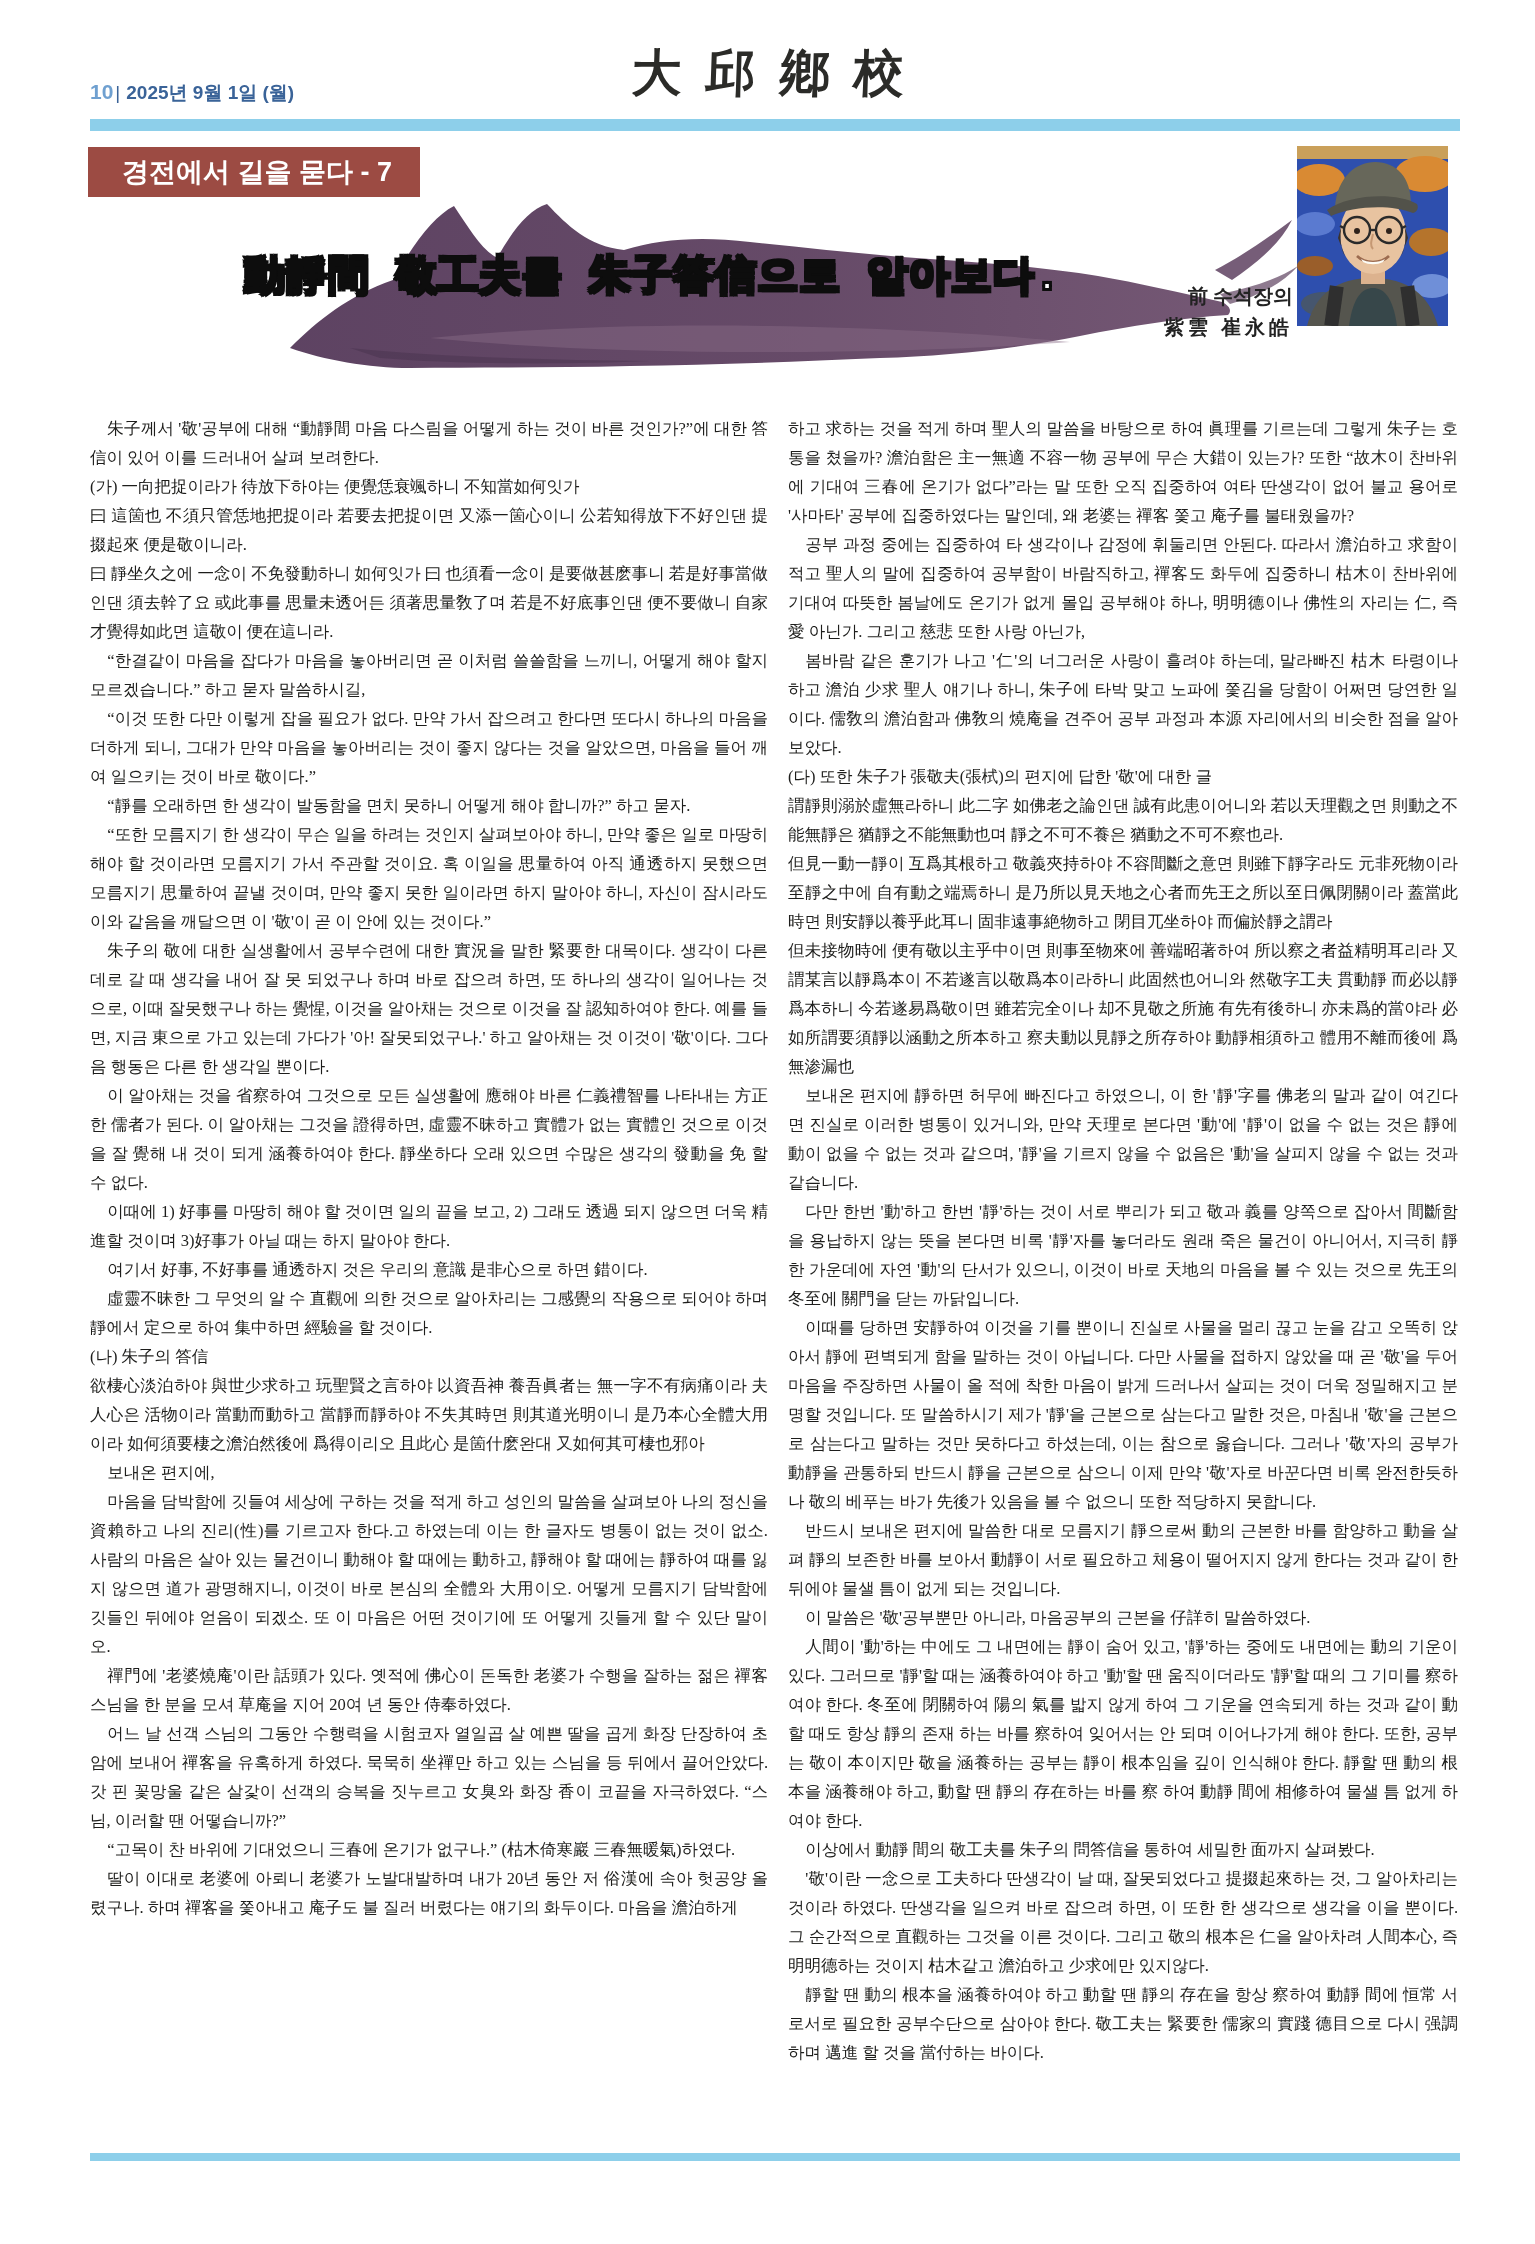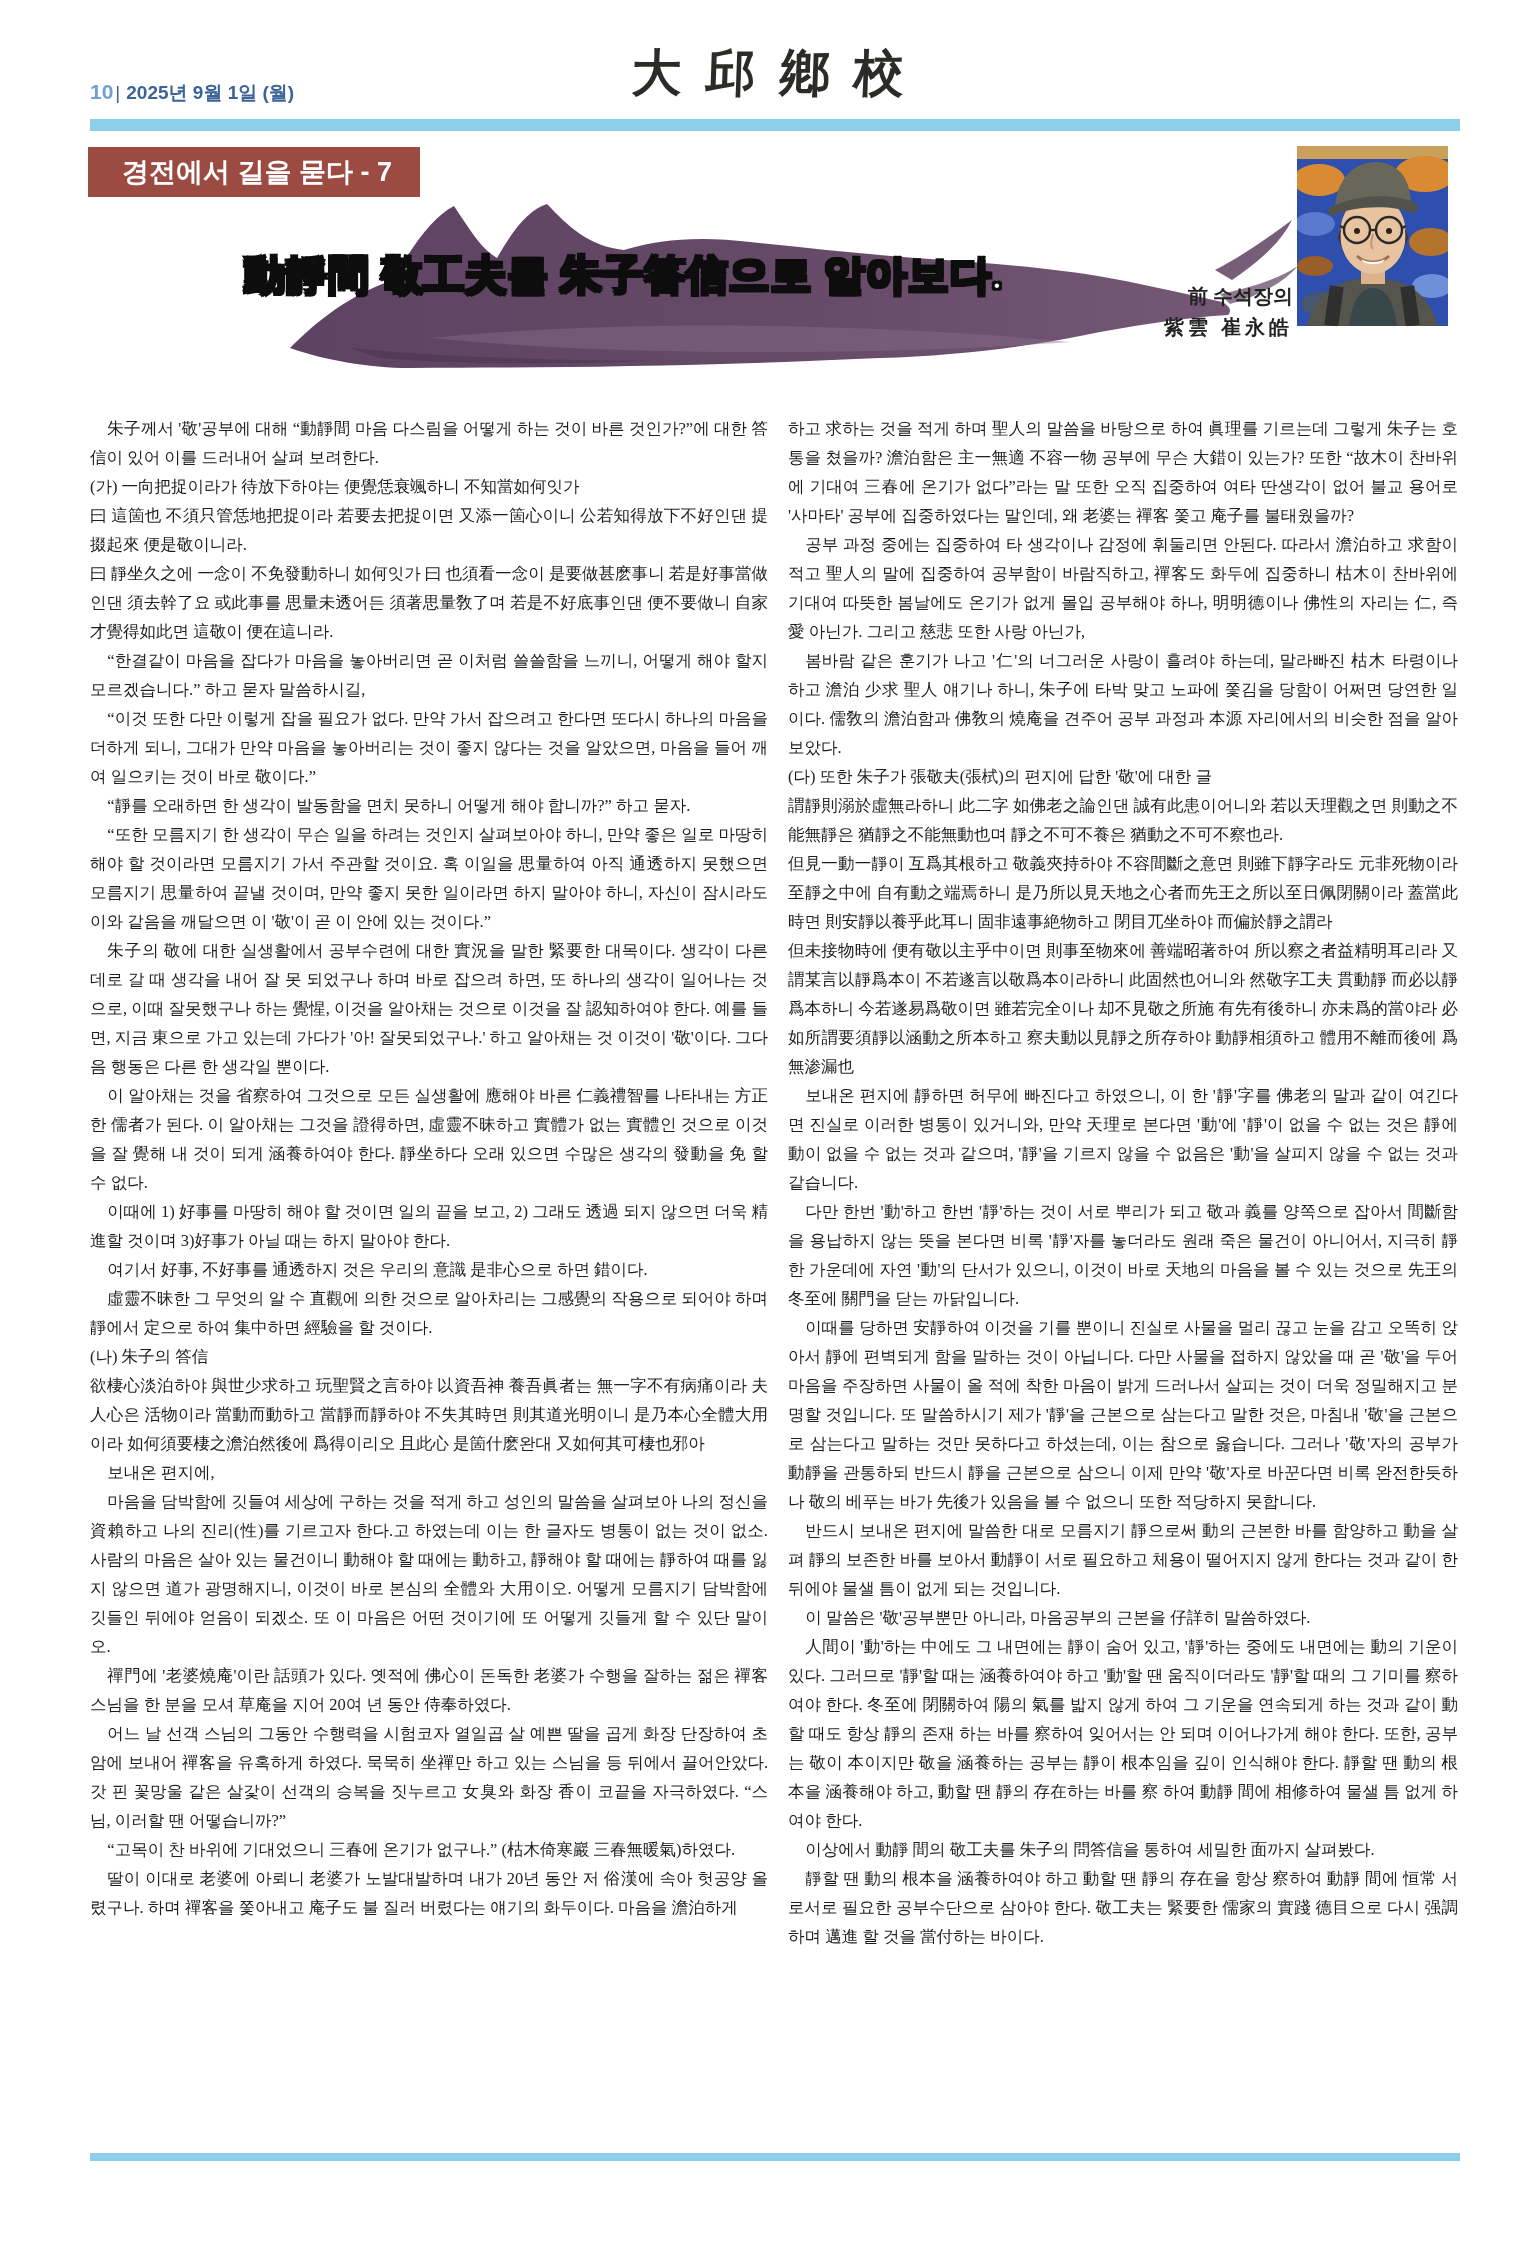--- a/index.html
+++ b/index.html
@@ -21,21 +21,21 @@
 
   
   .series-banner{position:absolute;left:88px;top:147px;width:332px;height:50px;
             background:var(--banner_red,#9c4b43);color:#fff;display:flex;align-items:center;
             padding-left:34px;box-sizing:border-box;
             font-family:"Liberation Sans","DejaVu Sans",sans-serif;font-weight:bold;font-size:27px;}
 
   
   .brush{position:absolute;left:230px;top:198px;width:1080px;height:175px;}
   .article-title{position:absolute;left:244px;top:248px;margin:0;white-space:nowrap;
-            font-family:Liberation Serif, serif;font-weight:800;
+            font-family:Liberation Mono, monospace;font-weight:800;
             font-size:41px;letter-spacing:1px;color:#ffffff;
             -webkit-text-stroke:2.2px #0d0d0d;
             text-shadow:2px 2px 0 #0d0d0d,-2px 2px 0 #0d0d0d,2px -2px 0 #0d0d0d,-2px -2px 0 #0d0d0d;}
 
   
   .author{position:absolute;left:1000px;top:281px;width:293px;text-align:right;
           font-size:20px;line-height:31px;font-weight:bold;color:#222;}
   .author-name{letter-spacing:4px;}
   .photo{position:absolute;left:1297px;top:146px;width:151px;height:180px;overflow:hidden;}
 
@@ -157,17 +157,18 @@
       <p class="para flush">謂靜則溺於虛無라하니 此二字 如佛老之論인댄  誠有此患이어니와 若以天理觀之면 則動之不能無靜은 猶靜之不能無動也며 靜之不可不養은 猶動之不可不察也라.</p>
       <p class="para flush">但見一動一靜이 互爲其根하고 敬義夾持하야 不容間斷之意면 則雖下靜字라도 元非死物이라  至靜之中에 自有動之端焉하니 是乃所以見天地之心者而先王之所以至日佩閉關이라 蓋當此時면  則安靜以養乎此耳니 固非遠事絶物하고 閉目兀坐하야  而偏於靜之謂라</p>
       <p class="para flush">但未接物時에 便有敬以主乎中이면 則事至物來에 善端昭著하여 所以察之者益精明耳리라 又謂某言以靜爲本이 不若遂言以敬爲本이라하니 此固然也어니와 然敬字工夫 貫動靜 而必以靜爲本하니 今若遂易爲敬이면 雖若完全이나 却不見敬之所施 有先有後하니 亦未爲的當야라 必如所謂要須靜以涵動之所本하고 察夫動以見靜之所存하야 動靜相須하고 體用不離而後에 爲無渗漏也</p>
       <p class="para indent gap">보내온 편지에 靜하면 허무에 빠진다고 하였으니, 이 한 '靜'字를 佛老의 말과 같이 여긴다면 진실로 이러한 병통이 있거니와, 만약 天理로 본다면 '動'에 '靜'이 없을 수 없는 것은 靜에 動이 없을 수 없는 것과 같으며, '靜'을 기르지 않을 수 없음은 '動'을 살피지 않을 수 없는 것과 같습니다.</p>
       <p class="para indent">다만 한번 '動'하고 한번 '靜'하는 것이 서로 뿌리가 되고 敬과 義를 양쪽으로 잡아서 間斷함을 용납하지 않는 뜻을 본다면 비록 '靜'자를 놓더라도 원래 죽은 물건이 아니어서, 지극히 靜한 가운데에 자연 '動'의 단서가 있으니, 이것이 바로 天地의 마음을 볼 수 있는 것으로 先王의 冬至에 關門을 닫는 까닭입니다.</p>
       <p class="para indent">이때를 당하면 安靜하여 이것을 기를 뿐이니 진실로 사물을 멀리 끊고 눈을 감고 오똑히 앉아서 靜에 편벽되게 함을 말하는 것이 아닙니다. 다만 사물을 접하지 않았을 때 곧 '敬'을 두어 마음을 주장하면 사물이 올 적에 착한 마음이 밝게 드러나서 살피는 것이 더욱 정밀해지고 분명할 것입니다. 또 말씀하시기 제가 '靜'을 근본으로 삼는다고 말한 것은, 마침내 '敬'을 근본으로 삼는다고 말하는 것만 못하다고 하셨는데, 이는 참으로 옳습니다. 그러나 '敬'자의 공부가 動靜을 관통하되 반드시 靜을 근본으로 삼으니 이제 만약 '敬'자로 바꾼다면 비록 완전한듯하나 敬의 베푸는 바가 先後가 있음을 볼 수 없으니 또한 적당하지 못합니다.</p>
       <p class="para indent">반드시 보내온 편지에 말씀한 대로 모름지기 靜으로써 動의 근본한 바를 함양하고 動을 살펴 靜의 보존한 바를 보아서 動靜이 서로 필요하고 체용이 떨어지지 않게 한다는 것과 같이 한 뒤에야 물샐 틈이 없게 되는 것입니다.</p>
       <p class="para indent">이 말씀은 '敬'공부뿐만 아니라, 마음공부의 근본을 仔詳히 말씀하였다.</p>
       <p class="para indent">人間이 '動'하는 中에도 그 내면에는 靜이 숨어 있고, '靜'하는 중에도 내면에는 動의 기운이 있다. 그러므로 '靜'할 때는 涵養하여야 하고 '動'할 땐 움직이더라도 '靜'할 때의 그 기미를 察하여야 한다. 冬至에  閉關하여 陽의 氣를 밟지 않게 하여 그 기운을 연속되게 하는 것과 같이 動 할 때도 항상 靜의 존재 하는 바를 察하여 잊어서는 안 되며 이어나가게 해야 한다. 또한, 공부는 敬이 本이지만 敬을 涵養하는 공부는 靜이 根本임을 깊이 인식해야 한다. 靜할 땐 動의 根本을 涵養해야 하고, 動할 땐 靜의 存在하는 바를 察 하여 動靜 間에 相修하여 물샐 틈 없게 하여야 한다.</p>
       <p class="para indent">이상에서 動靜 間의 敬工夫를 朱子의 問答信을 통하여 세밀한 面까지 살펴봤다.</p>
+      <p class="para indent">'敬'이란 一念으로 工夫하다 딴생각이 날 때, 잘못되었다고 提掇起來하는 것, 그 알아차리는 것이라 하였다. 딴생각을 일으켜 바로 잡으려 하면, 이 또한 한 생각으로 생각을 이을 뿐이다. 그 순간적으로 直觀하는 그것을 이른 것이다. 그리고 敬의 根本은 仁을 알아차려 人間本心, 즉 明明德하는 것이지 枯木같고 澹泊하고 少求에만 있지않다.</p>
       <p class="para indent">靜할 땐 動의 根本을 涵養하여야 하고 動할 땐 靜의 存在을 항상 察하여 動靜 間에 恒常 서로서로 필요한 공부수단으로 삼아야 한다. 敬工夫는  緊要한 儒家의 實踐 德目으로 다시 强調하며 邁進 할 것을 當付하는 바이다.</p>
     </section>
 
   <div class="rule-bottom"></div>
 </div>
 
 </body></html>

